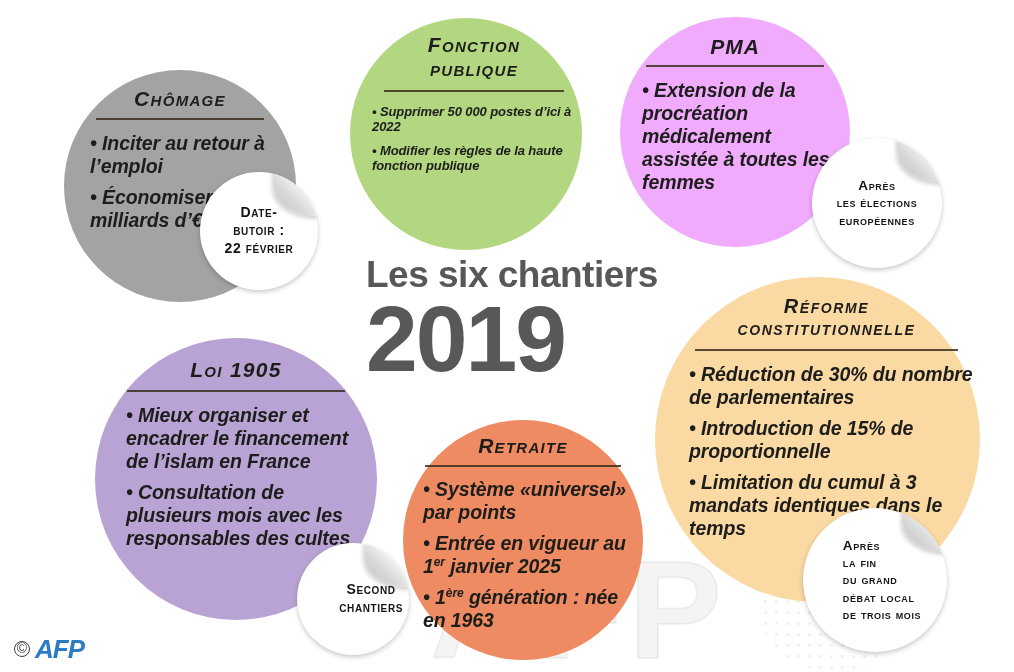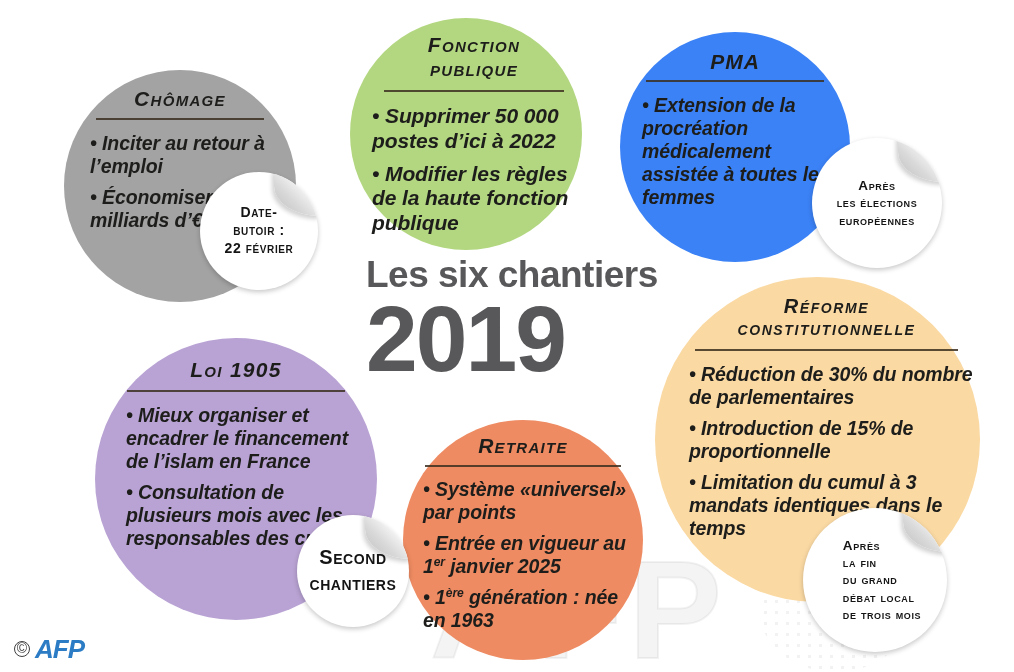--- a/index.html
+++ b/index.html
@@ -134,27 +134,27 @@
     <div class="c-rule" style="left:32px;right:32px;top:48px;"></div>
     <div class="c-body" style="left:26px;top:62px;width:190px;font-size:19.5px;">
       <p>• Inciter au retour à l’emploi</p>
       <p>• Économiser 3 à 3,9 milliards d’€</p>
     </div>
   </div>
 
   <div class="circle" style="left:350px;top:18px;width:232px;height:232px;background:#B3D780;">
     <div class="c-title" style="top:15px;font-size:21px;left:34px;right:18px;">Fonction publique</div>
     <div class="c-rule" style="left:34px;right:18px;top:72px;"></div>
-    <div class="c-body" style="left:22px;top:86px;width:205px;font-size:21px;">
+    <div class="c-body" style="left:22px;top:86px;width:205px;font-size:13px;">
       <p>• Supprimer 50 000 postes d’ici à 2022</p>
       <p>• Modifier les règles de la haute fonction publique</p>
     </div>
   </div>
 
-  <div class="circle" style="left:620px;top:32px;width:230px;height:230px;background:#3b82f6;">
+  <div class="circle" style="left:620px;top:17px;width:230px;height:230px;background:#f0abfc;">
     <div class="c-title" style="top:18px;font-size:21px;font-variant:normal;letter-spacing:1px;">PMA</div>
     <div class="c-rule" style="left:26px;right:26px;top:48px;"></div>
     <div class="c-body" style="left:22px;top:62px;width:195px;font-size:19.5px;">
       <p>• Extension de la procréation médicalement assistée à toutes les femmes</p>
     </div>
   </div>
 
   <div class="circle" style="left:655px;top:277px;width:325px;height:325px;background:#FAD9A3;">
     <div class="c-title" style="top:18px;font-size:20px;left:40px;right:22px;letter-spacing:1.6px;">Réforme constitutionnelle</div>
     <div class="c-rule" style="left:40px;right:22px;top:72px;"></div>
@@ -207,21 +207,21 @@
     <div class="peel"></div>
     <div class="stext" style="text-align:left;padding-left:20px;">
       <div>Après</div>
       <div>la fin</div>
       <div>du grand</div>
       <div>débat local</div>
       <div>de trois mois</div>
     </div>
   </div>
 
-  <div class="sticker" style="left:297px;top:515px;width:112px;height:112px;font-size:20px;">
+  <div class="sticker" style="left:297px;top:543px;width:112px;height:112px;font-size:14px;justify-content:flex-end;">
     <div class="peel"></div>
     <div class="stext">
       <div>Second</div>
       <div>chantiers</div>
     </div>
   </div>
 
   <div class="headline" style="left:366px;top:256px;">
     <span class="l1">Les six chantiers</span>
     <span class="l2">2019</span>

